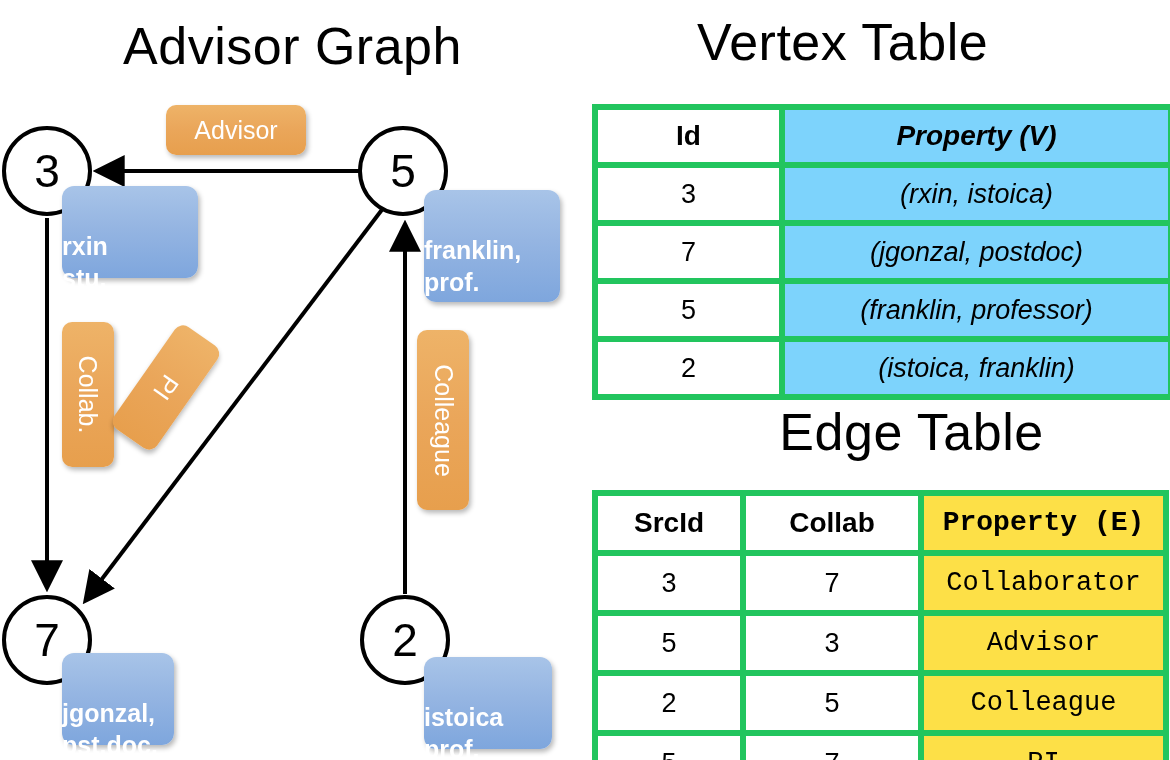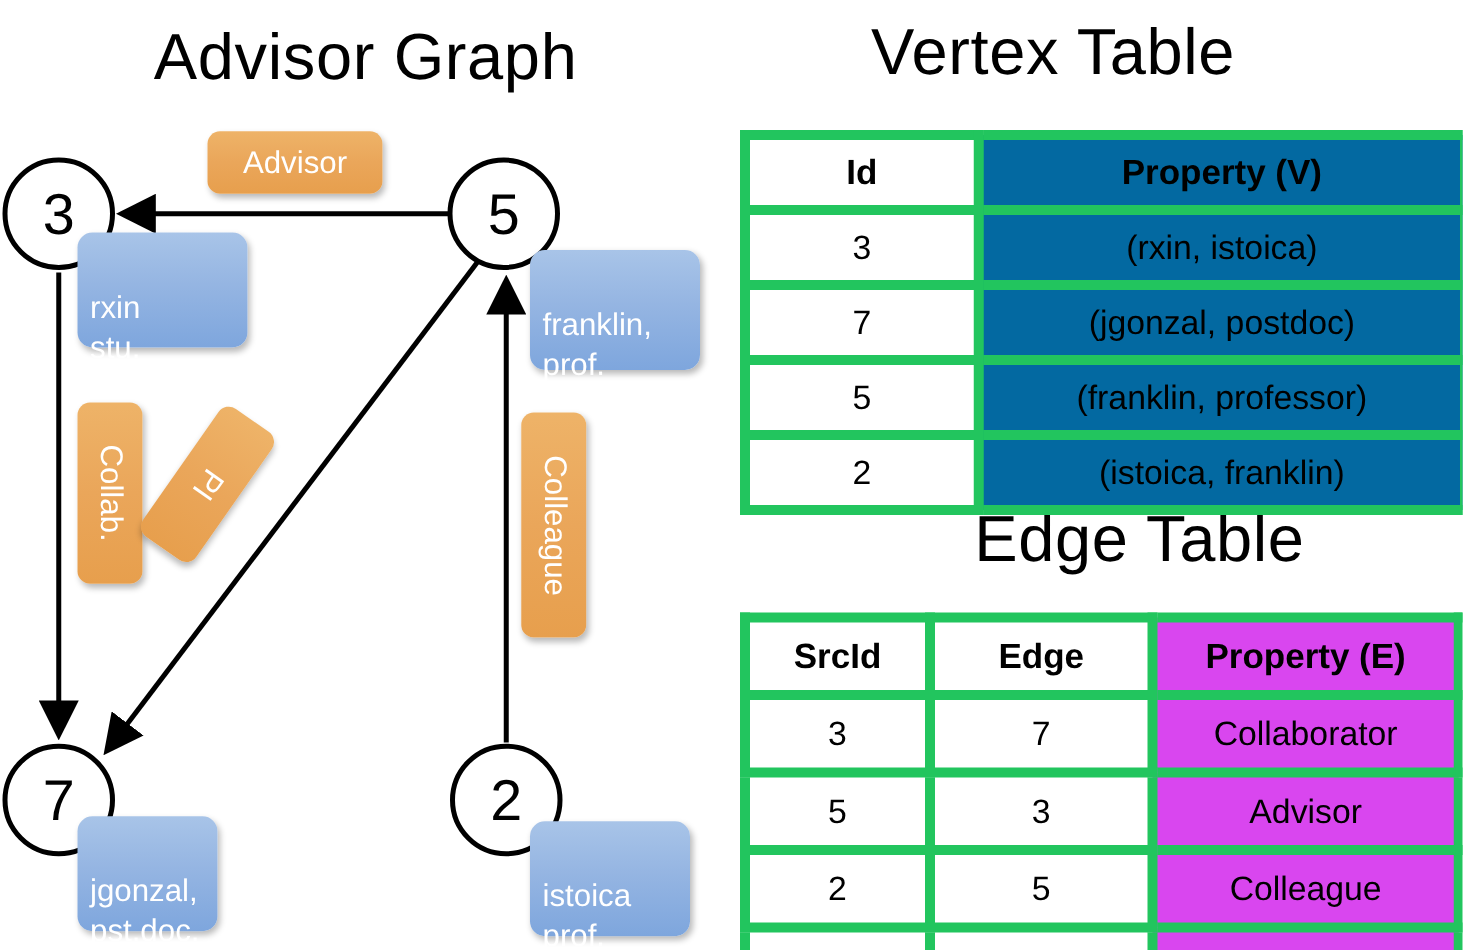--- a/index.html
+++ b/index.html
@@ -37,23 +37,23 @@
   }
 
   
   .vbox{
     position:absolute;
     border-radius:12px;
     background:linear-gradient(to bottom,#a8c4e8 0%,#95b5e2 45%,#7ea6dd 100%);
     box-shadow:2px 3px 5px rgba(0,0,0,0.28);
     color:#ffffff;
     font-size:25px;
-    font-weight:400;
+    font-weight:700;
     line-height:1.28;
-    padding:12px 0 0 10px;
+    padding:12px 0 0 0;
     box-sizing:border-box;
     white-space:pre-line;
   }
 
   
   .ebox{
     position:absolute;
     border-radius:10px;
     background:linear-gradient(to bottom,#eeb368 0%,#eaa65a 50%,#e79f4d 100%);
     box-shadow:2px 3px 5px rgba(0,0,0,0.28);
@@ -68,31 +68,31 @@
   .rotpi{transform:rotate(35deg);}
   .rotpi span{transform:rotate(90deg);}
 
   
   table.gtbl{
     position:absolute;
     border-collapse:collapse;
     table-layout:fixed;
   }
   table.gtbl td,table.gtbl th{
-    border:8px solid #22c55e;
+    border:6px solid #22c55e;
     text-align:center;
     font-weight:300;
     font-size:27px;
     padding:0;
     line-height:1;
   }
   table.gtbl th{font-weight:bold;font-size:28px;}
   .c-white{background:#ffffff;}
-  .c-blue{background:#0369a1;}
-  .c-orange{background:#d946ef;}
+  .c-blue{background:#7dd3fc;font-style:italic;}
+  .c-orange{background:#fde047;font-family:Liberation Mono, monospace;}
 
   #vertex-table{left:592px;top:104px;width:576px;}
   #vertex-table td,#vertex-table th{height:52px;}
   #edge-table{left:592px;top:490px;width:571px;}
   #edge-table td,#edge-table th{height:54px;}
 </style>
 </head>
 <body>
 
 <div class="title" id="title-property-graph">Advisor Graph</div>
@@ -125,21 +125,21 @@
   <span>7</span>
 </div>
 <div class="node" style="left:360px;top:595px;width:90px;height:90px;">
   <span>2</span>
 </div>
 
 <div class="vbox" style="left:62px;top:186px;width:136px;height:92px;">
   <span>rxin
 stu.</span>
 </div>
-<div class="vbox" style="left:424px;top:190px;width:136px;height:96px;margin-top:10px;">
+<div class="vbox" style="left:424px;top:190px;width:136px;height:112px;">
   <span>franklin,
 prof.</span>
 </div>
 <div class="vbox" style="left:62px;top:653px;width:112px;height:92px;">
   <span>jgonzal,
 pst.doc.</span>
 </div>
 <div class="vbox" style="left:424px;top:657px;width:128px;height:92px;">
   <span>istoica
 prof.</span>
@@ -191,21 +191,21 @@
 
 <table class="gtbl" id="edge-table">
   <colgroup>
       <col style="width:148px">
       <col style="width:178px">
       <col style="width:245px">
     </colgroup>
   <thead>
     <tr>
       <th class="c-white">SrcId</th>
-      <th class="c-white">Edge</th>
+      <th class="c-white">Collab</th>
       <th class="c-orange">Property (E)</th>
     </tr>
   </thead>
   <tbody>
     <tr>
       <td class="c-white">3</td>
       <td class="c-white">7</td>
       <td class="c-orange">Collaborator</td>
     </tr>
     <tr>

